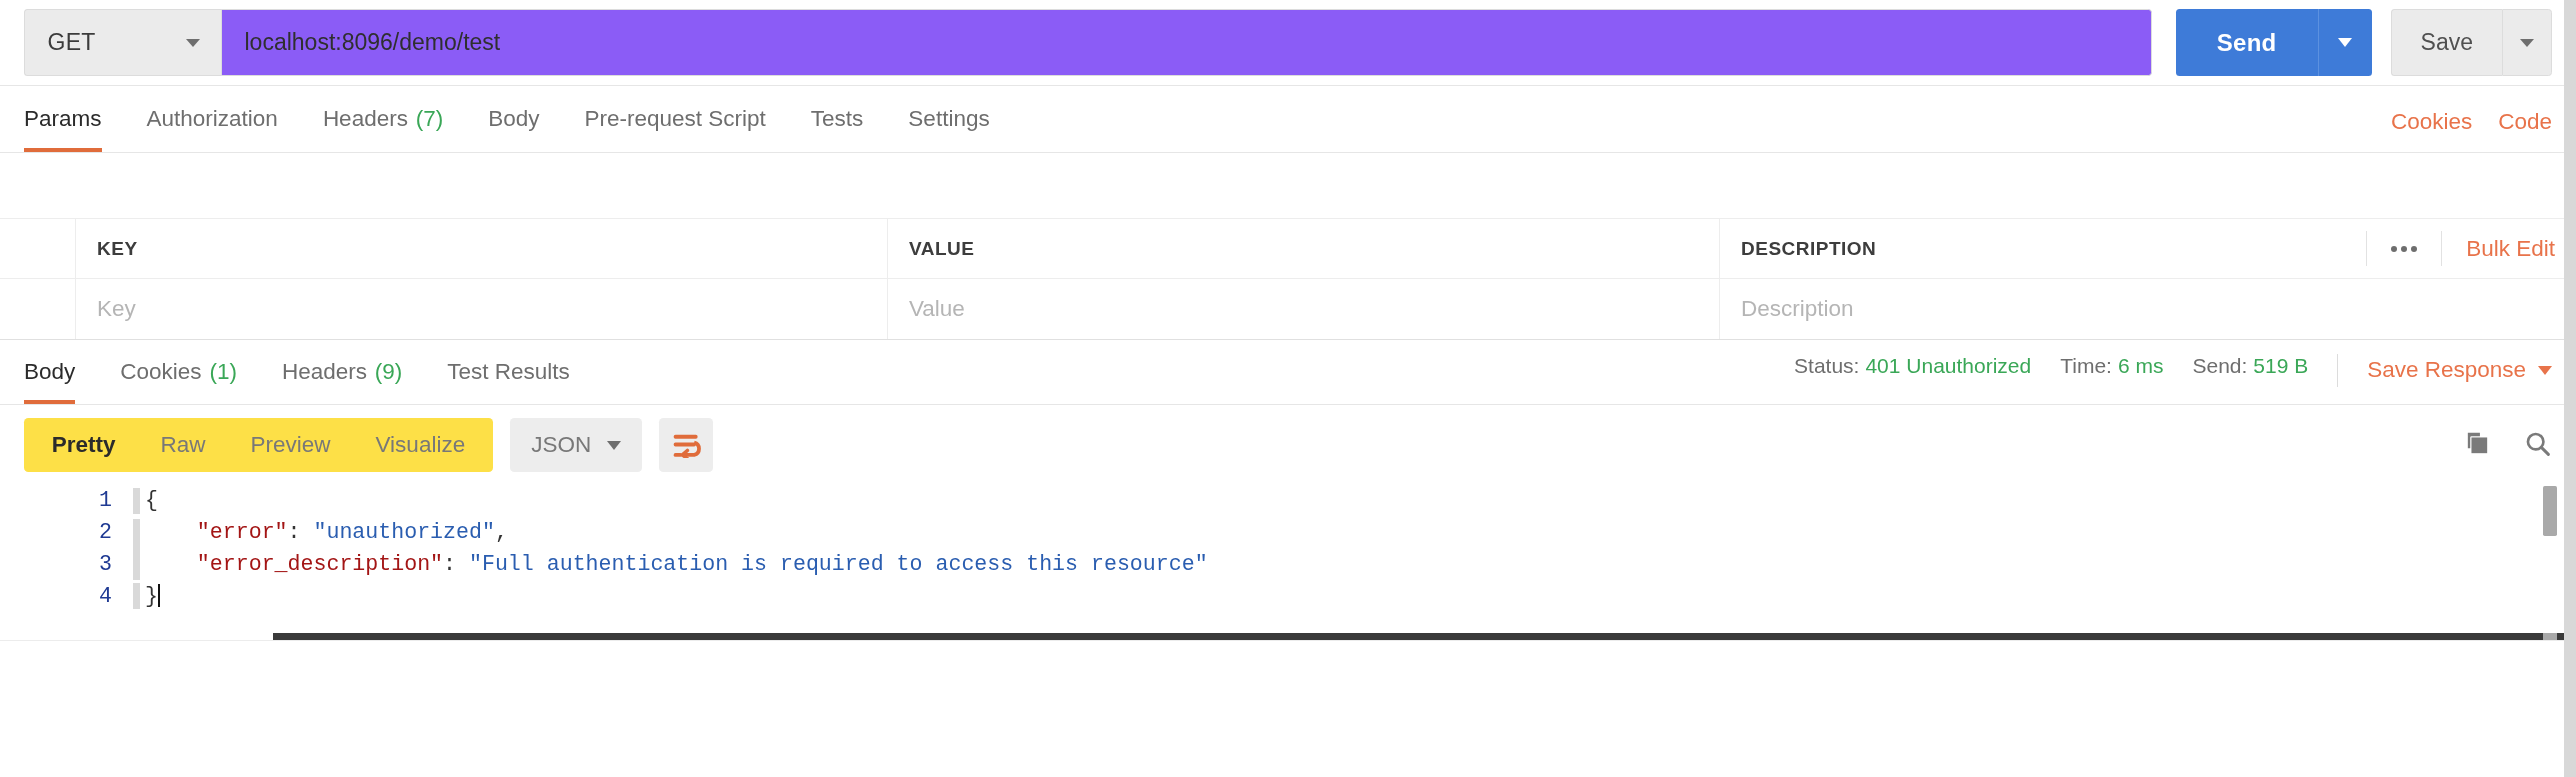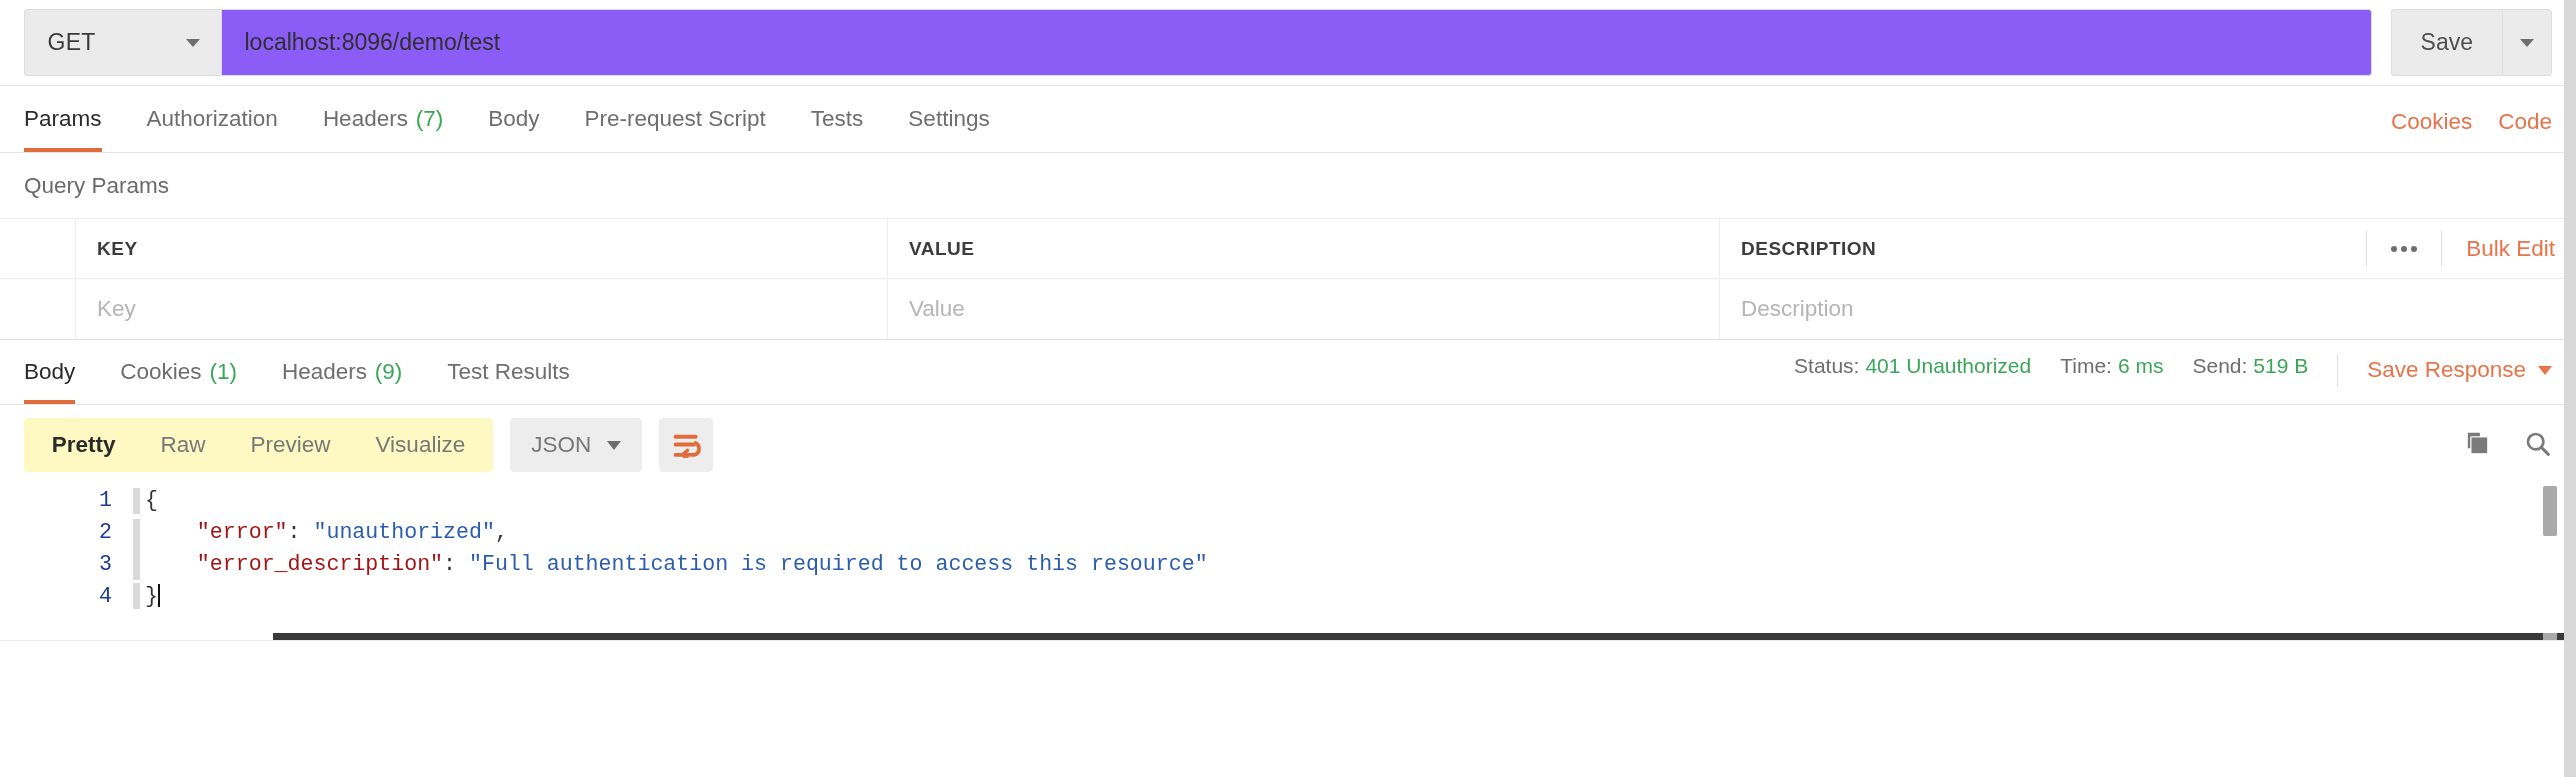--- a/index.html
+++ b/index.html
@@ -152,21 +152,21 @@
     width: 0; height: 0; border-left: 7.8px solid transparent;
     border-right: 7.8px solid transparent; border-top: 9.5px solid #e8734a;
   }
 
   
   .resp-toolbar {
     position: absolute; left: 0; top: 405px; width: 2576px; height: 80px;
     display: flex; align-items: center; padding: 0 24px;
   }
   .pill {
-    background: #fef9c3; border-radius: 4.3px; height: 54px;
+    background: #fde047; border-radius: 4.3px; height: 54px;
     display: flex; align-items: center; padding: 0 5.2px;
   }
   .pill .seg {
     font-size: 22.5px; color: #787878; padding: 0 22.5px; height: 54px;
     display: flex; align-items: center;
   }
   .pill .seg.active { color: #2b2b2b; font-weight: bold; }
   .fmt-box {
     background: #ededed; border-radius: 4.3px; height: 54px; margin-left: 17.3px;
     display: flex; align-items: center; gap: 15.6px; padding: 0 21px;
@@ -245,20 +245,26 @@
 <div class="app">
 
   <div class="urlbar">
     <div class="method-box">
       <span class="method-label">GET</span>
       <span class="caret"></span>
     </div>
     <div class="url-input">
       <span class="url-text">localhost:8096/demo/test</span>
     </div>
+    <div class="send-group">
+      <div class="send-btn">Send</div>
+      <div class="send-caret">
+        <i></i>
+      </div>
+    </div>
     <div class="save-group">
       <div class="save-btn">Save</div>
       <div class="save-caret">
         <i></i>
       </div>
     </div>
   </div>
 
   <div class="req-tabs">
     <div class="tabs-left">
@@ -284,21 +290,20 @@
       <div class="tab">
         <span>Settings</span>
       </div>
     </div>
     <div class="tabs-right">
       <span class="link-orange">Cookies</span>
       <span class="link-orange">Code</span>
     </div>
   </div>
 
-  <div class="qp-title">Query Params</div>
 
   <div class="params-table">
     <div class="ptr head">
       <div class="pcell c-chk"></div>
       <div class="pcell c-key">
         <span class="col-head">KEY</span>
       </div>
       <div class="pcell c-val">
         <span class="col-head">VALUE</span>
       </div>

